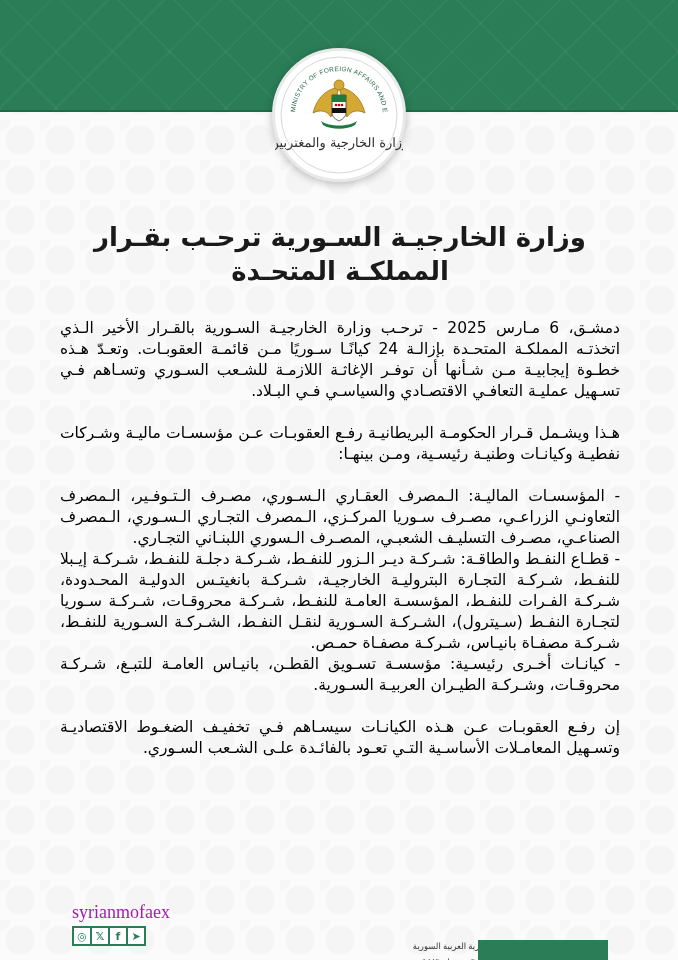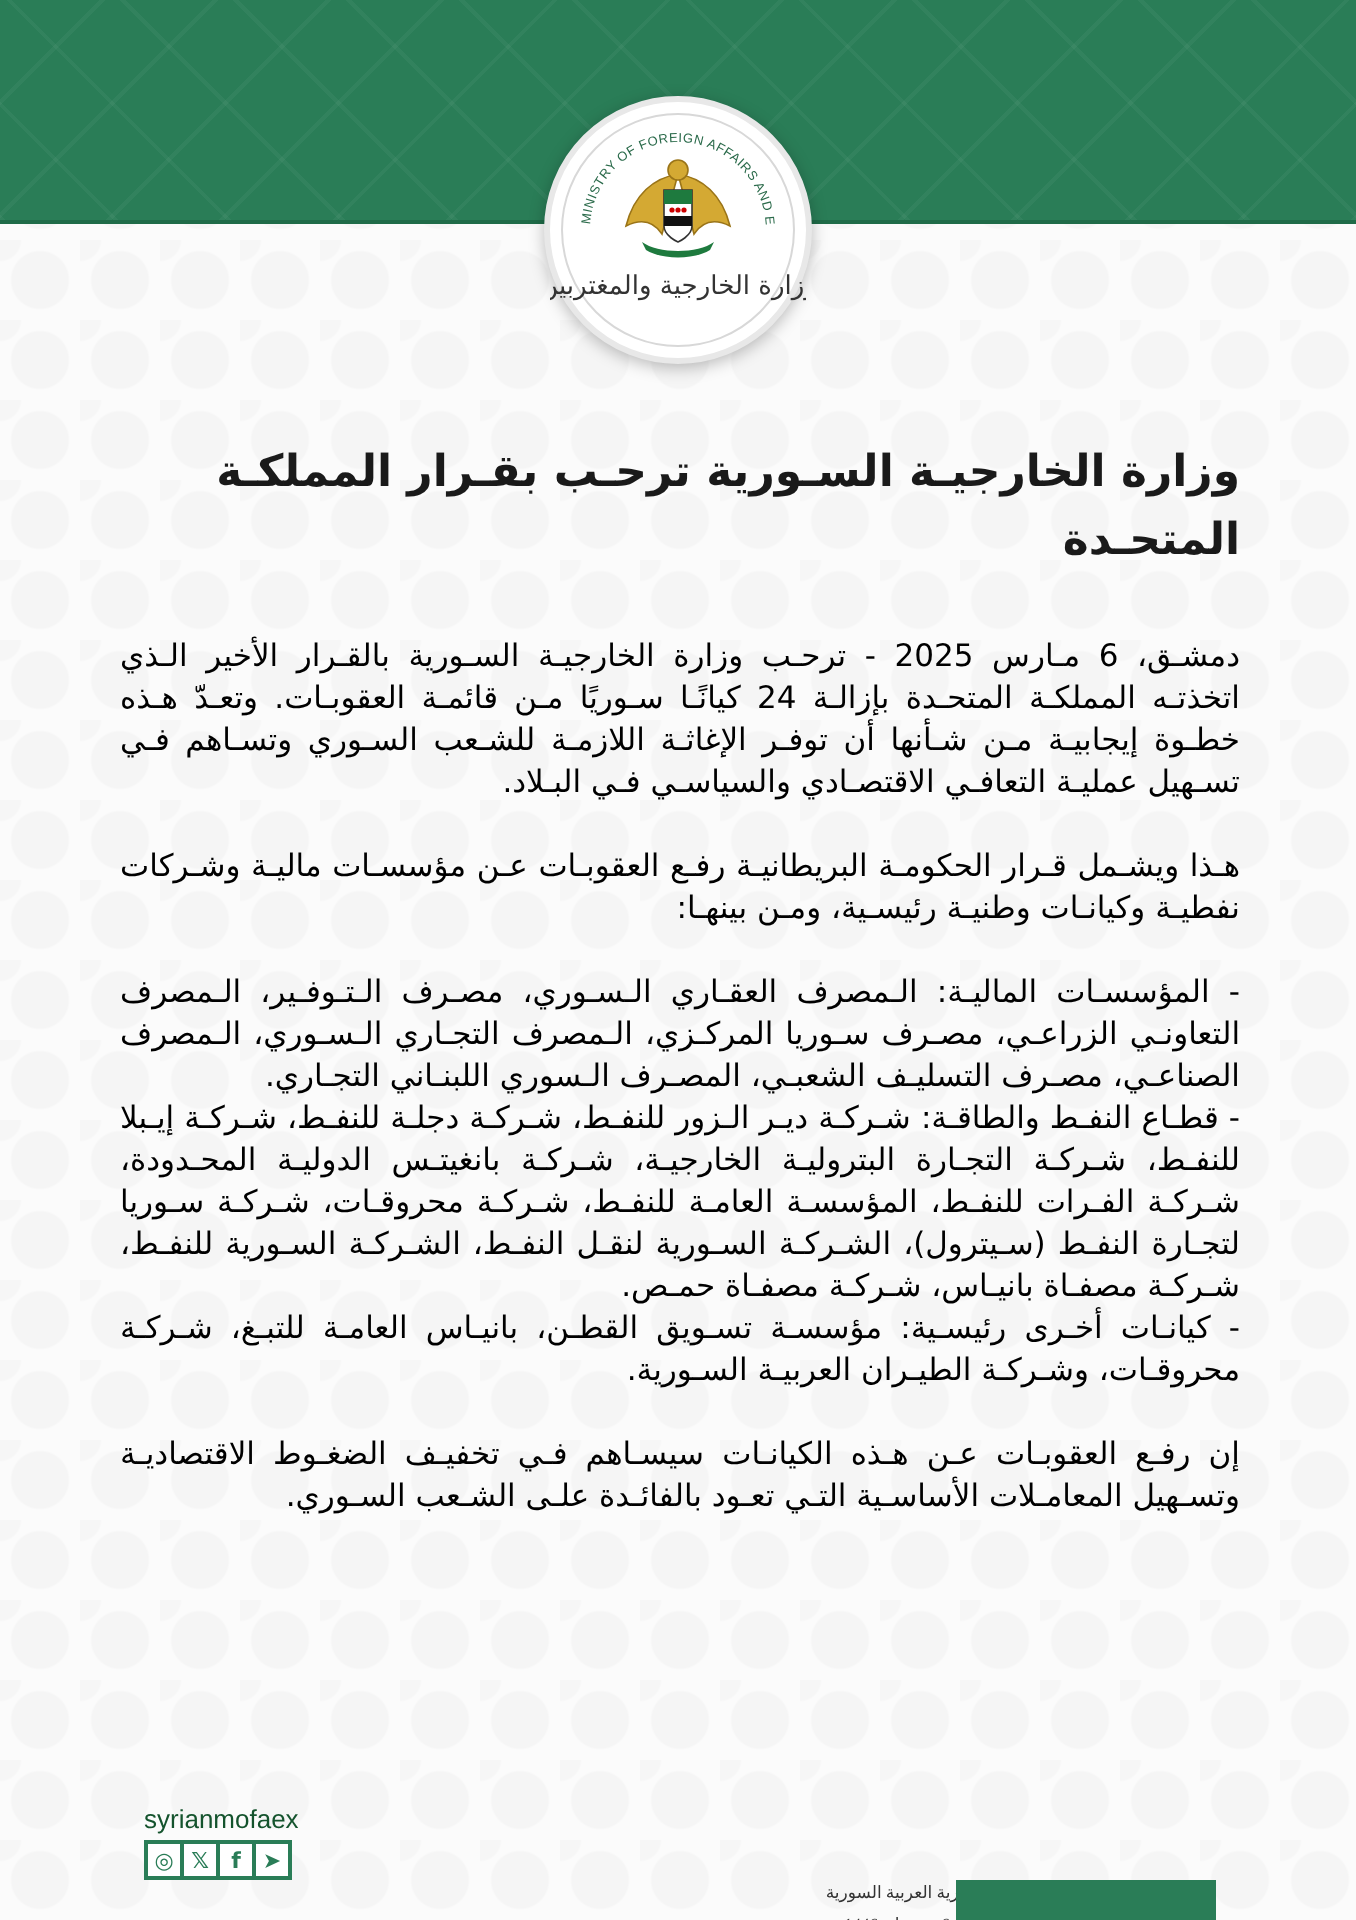--- a/index.html
+++ b/index.html
@@ -26,33 +26,33 @@
     }
     .emblem {
       position: absolute; left: 272px; top: 48px; width: 134px; height: 134px;
       border-radius: 50%; background: #ffffff;
       box-shadow: 0 2px 8px rgba(0,0,0,0.25);
       border: 3px solid #e8e8e8;
     }
     .emblem svg { position: absolute; left: 0; top: 0; }
     .title {
       position: absolute; left: 60px; width: 560px; top: 220px;
-      direction: rtl; text-align: right;
+      direction: rtl; text-align: center;
       font-family: "DejaVu Sans", sans-serif; font-weight: bold;
-      font-size: 22px; line-height: 34px; color: #1a1a1a;
+      font-size: 26px; line-height: 34px; color: #1a1a1a;
     }
     .body {
       position: absolute; left: 60px; width: 560px; top: 318px;
       direction: rtl; text-align: justify;
       font-size: 15.5px; line-height: 21px; color: #000000;
     }
     .body p { margin-bottom: 0; }
     .body .gap { height: 21px; }
     .footer-left { position: absolute; left: 72px; top: 902px; }
-    .handle { font-size: 13px; color: #14532d; font-family: Liberation Sans, sans-serif; margin-bottom: 3px; }
+    .handle { font-size: 18px; color: #a21caf; font-family: Liberation Serif, serif; margin-bottom: 3px; }
     .socials { display: flex; gap: 2px; background: #2a7d57; padding: 2px; width: fit-content; }
     .social { width: 16px; height: 16px; background: #ffffff; color: #2a7d57; font-size: 11px; font-weight: bold;
       display: flex; align-items: center; justify-content: center; font-family: "DejaVu Sans", sans-serif; }
     .footer-right { position: absolute; right: 70px; top: 941px; direction: rtl; text-align: left; font-family: Liberation Serif, serif; }
     .footer-right .line1 { font-size: 8.5px; color: #333; margin-bottom: 6px; }
     .footer-right .line2 { font-size: 8.5px; color: #333; }
     .bottom-bar { position: absolute; right: 70px; top: 940px; width: 130px; height: 20px; background: #2a7d57; }
   </style>
 </head>
 <body>

